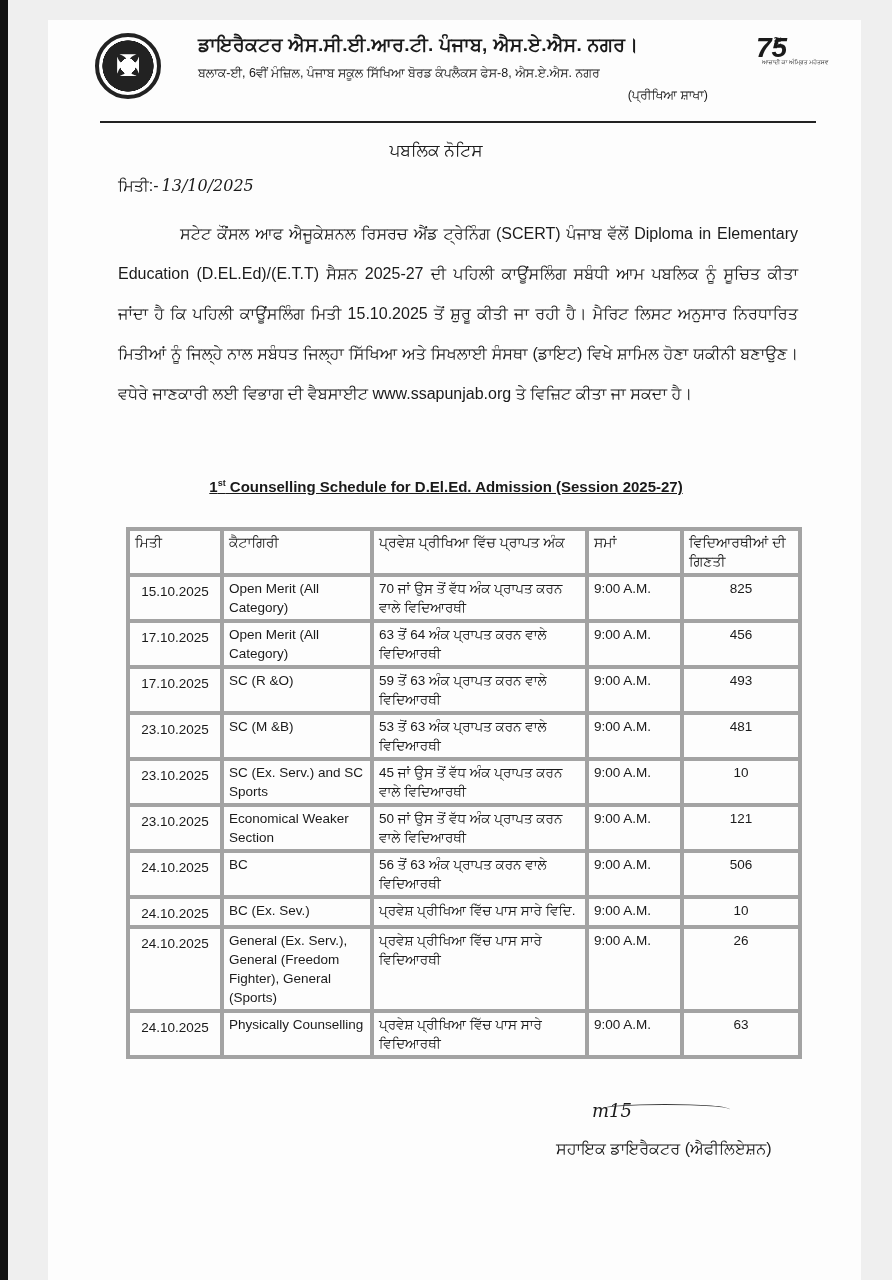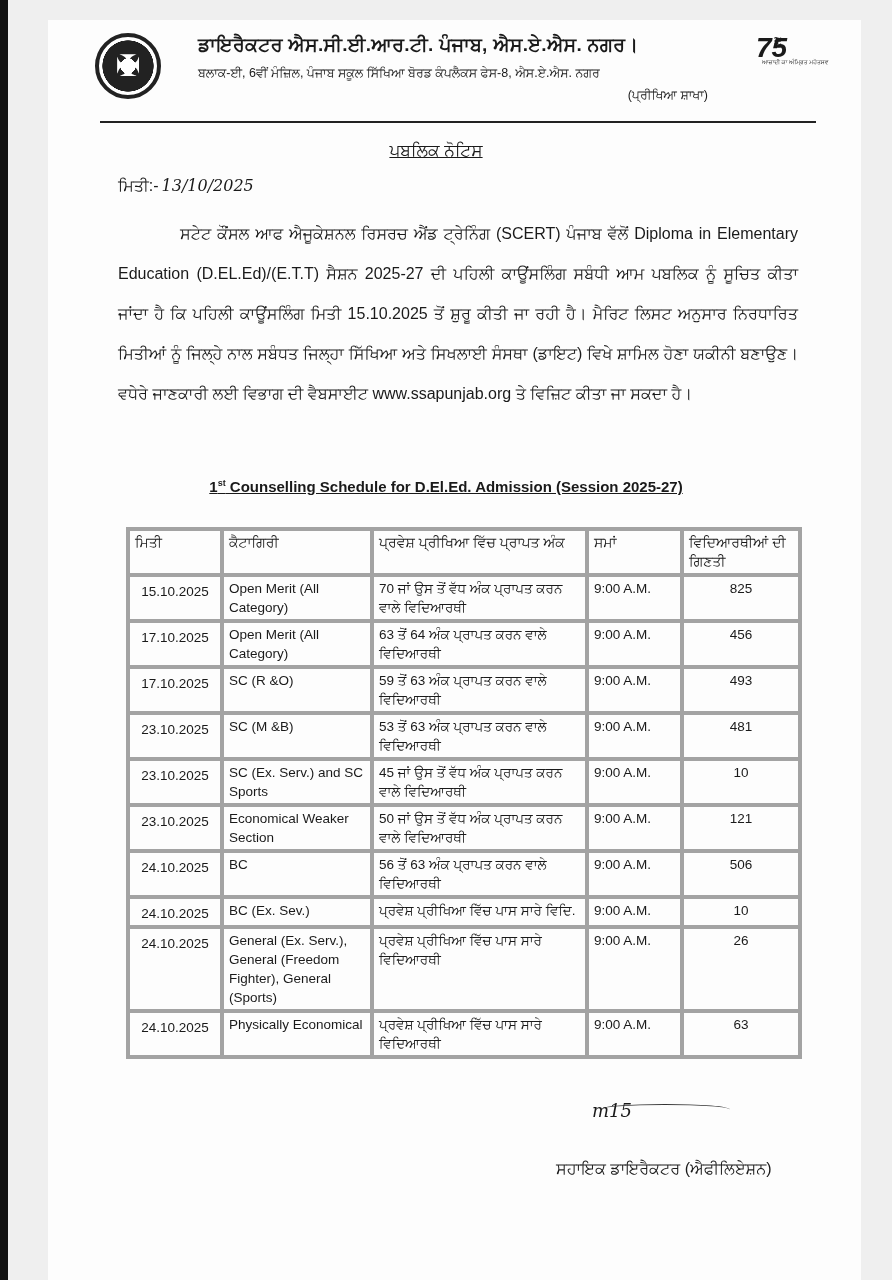--- a/index.html
+++ b/index.html
@@ -37,21 +37,21 @@
     font-size: 12.5px;
   }
   .badge75 { position: absolute; left: 756px; top: 32px; width: 50px; height: 44px; }
   .badge75 .num { position: absolute; left: 0; top: 0; font-size: 28px; font-weight: bold; font-style: italic; }
   .badge75 .waves { position: absolute; left: 18px; top: 4px; font-size: 14px; line-height: 6px; letter-spacing: -2px; }
   .badge75 .txt { position: absolute; left: 6px; top: 26px; font-size: 6px; white-space: nowrap; line-height: 8px; }
   .hdr-rule { position: absolute; left: 100px; top: 121px; width: 716px; height: 2px; background: #222; }
 
   .notice-title {
     position: absolute; left: 0; width: 872px; top: 141px; text-align: center;
-    font-size: 17px; text-decoration: underline;
+    font-size: 17px; 
   }
   .date-line { position: absolute; left: 118px; top: 176px; font-size: 16px; }
   .date-line .hand { font-family: "DejaVu Serif", serif; font-style: italic; margin-left: 3px; }
 
   .para {
     position: absolute; left: 118px; top: 214px; width: 680px;
     font-size: 16px; line-height: 40px; text-align: justify;
   }
   .para .indent { display: inline-block; width: 62px; }
 
@@ -75,21 +75,21 @@
   table.sched td.count { text-align: center; }
   col.c1 { width: 94px; } col.c2 { width: 150px; } col.c3 { width: 215px; }
   col.c4 { width: 95px; } col.c5 { width: 118px; } 
 
   .signature {
     position: absolute; left: 592px; top: 1100px; font-family: "DejaVu Serif", serif;
     font-style: italic; font-size: 18px;
   }
   .sig-stroke { position: absolute; left: 600px; top: 1104px; width: 130px; height: 10px; border-top: 1px solid #333; border-radius: 50%; }
   .signatory {
-    position: absolute; left: 556px; top: 1140px; font-size: 16px; white-space: nowrap; margin-top: 20px;
+    position: absolute; left: 556px; top: 1140px; font-size: 16px; white-space: nowrap;
   }
 </style>
 </head>
 <body>
 
 <div class="left-strip"></div>
 <div class="paper"></div>
 
 <div class="logo">
     <span class="cross">✠</span>
@@ -189,21 +189,21 @@
       </tr>
       <tr>
         <td class="date">24.10.2025</td>
         <td class="category">General (Ex. Serv.), General (Freedom Fighter), General (Sports)</td>
         <td class="marks">ਪ੍ਰਵੇਸ਼ ਪ੍ਰੀਖਿਆ ਵਿੱਚ ਪਾਸ ਸਾਰੇ ਵਿਦਿਆਰਥੀ</td>
         <td class="time">9:00 A.M.</td>
         <td class="count">26</td>
       </tr>
       <tr>
         <td class="date">24.10.2025</td>
-        <td class="category">Physically Economical</td>
+        <td class="category">Physically Counselling</td>
         <td class="marks">ਪ੍ਰਵੇਸ਼ ਪ੍ਰੀਖਿਆ ਵਿੱਚ ਪਾਸ ਸਾਰੇ ਵਿਦਿਆਰਥੀ</td>
         <td class="time">9:00 A.M.</td>
         <td class="count">63</td>
       </tr>
     </tbody>
 </table>
 
 <div class="sig-stroke"></div>
 <div class="signature">m15</div>
 <div class="signatory">ਸਹਾਇਕ ਡਾਇਰੈਕਟਰ (ਐਫੀਲਿਏਸ਼ਨ)</div>

